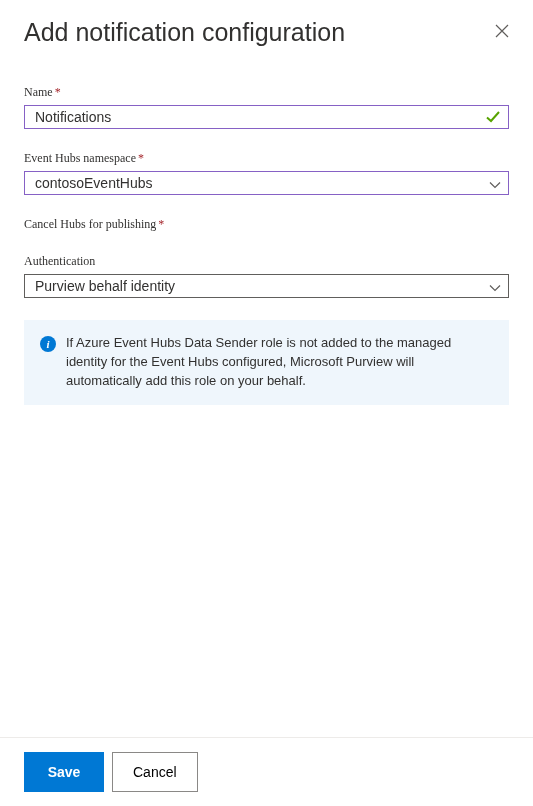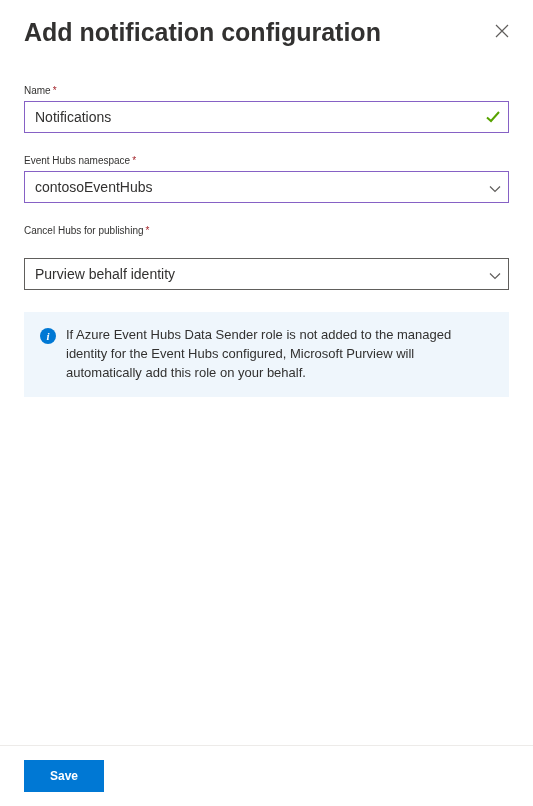--- a/index.html
+++ b/index.html
@@ -6,30 +6,30 @@
     body {
       font-family: 'Segoe UI', Arial, sans-serif;
       background: #fff;
       width: 533px;
       height: 806px;
       position: relative;
       color: #323130;
     }
     .panel { padding: 18px 24px 0 24px; }
     .header { display: flex; align-items: center; justify-content: space-between; margin-bottom: 38px; }
-    .title { font-size: 25px; font-weight: 700; color: #323130; }
+    .title { font-size: 25px; font-weight: 400; color: #323130; }
     .close { width: 14px; height: 14px; cursor: pointer; display:flex; align-items:center; justify-content:center; }
     .close svg { width: 14px; height: 14px; stroke: #605e5c; stroke-width: 1.2; }
     .field { margin-bottom: 22px; }
-    .label { font-size: 10px; color: #323130; margin-bottom: 5px; display:block; }
+    .label { font-size: 12px; color: #323130; margin-bottom: 5px; display:block;font-family:Liberation Serif, serif; }
     .req { color: #a4262c; margin-left: 2px; }
     .input-wrap { position: relative; }
     .text-input, .select-control {
       width: 100%;
-      height: 32px;
+      height: 24px;
       padding: 0 28px 0 10px;
       border: 1px solid #605e5c;
       font-size: 14px;
       color: #323130;
       background: #fff;
       font-family: inherit;
       outline: none;
       display: flex;
       align-items: center;
       cursor: pointer;
@@ -62,23 +62,23 @@
     .footer {
       position: absolute;
       bottom: 0; left: 0; right: 0;
       padding: 14px 24px;
       border-top: 1px solid #edebe9;
       display: flex;
       gap: 8px;
       background:#fff;
     }
     .btn {
-      height: 32px;
+      height: 40px;
       padding: 0 20px;
-      font-size: 12px;
+      font-size: 14px;
       font-family: inherit;
       border: 1px solid #8a8886;
       background: #fff;
       cursor: pointer;
       min-width: 80px;
     }
     .btn.primary {
       background: #0078d4;
       border-color: #0078d4;
       color: #fff;
@@ -120,33 +120,35 @@
           </svg></span>
     </div>
   </div>
 
   <div class="field">
     <label class="label"><span>Cancel Hubs for publishing</span><span class="req">*</span></label>
   </div>
 
 
   <div class="field">
+    <label class="label"><span>Authentication</span></label>
     <div class="input-wrap">
       <div class="select-control">
           <span>Purview behalf identity</span>
         </div>
       <span class="chevron"><svg viewBox="0 0 12 12">
             <path d="M1 3.5 L6 8.5 L11 3.5"></path>
           </svg></span>
     </div>
   </div>
 
   <div class="info-box">
     <div class="info-icon">
         <span>i</span>
       </div>
     <div>If Azure Event Hubs Data Sender role is not added to the managed identity for the Event Hubs configured, Microsoft Purview will automatically add this role on your behalf.</div>
   </div>
 </div>
 
 <div class="footer">
   <button class="btn primary">Save</button>
+  <button class="btn">Cancel</button>
 </div>
 
 </body></html>

